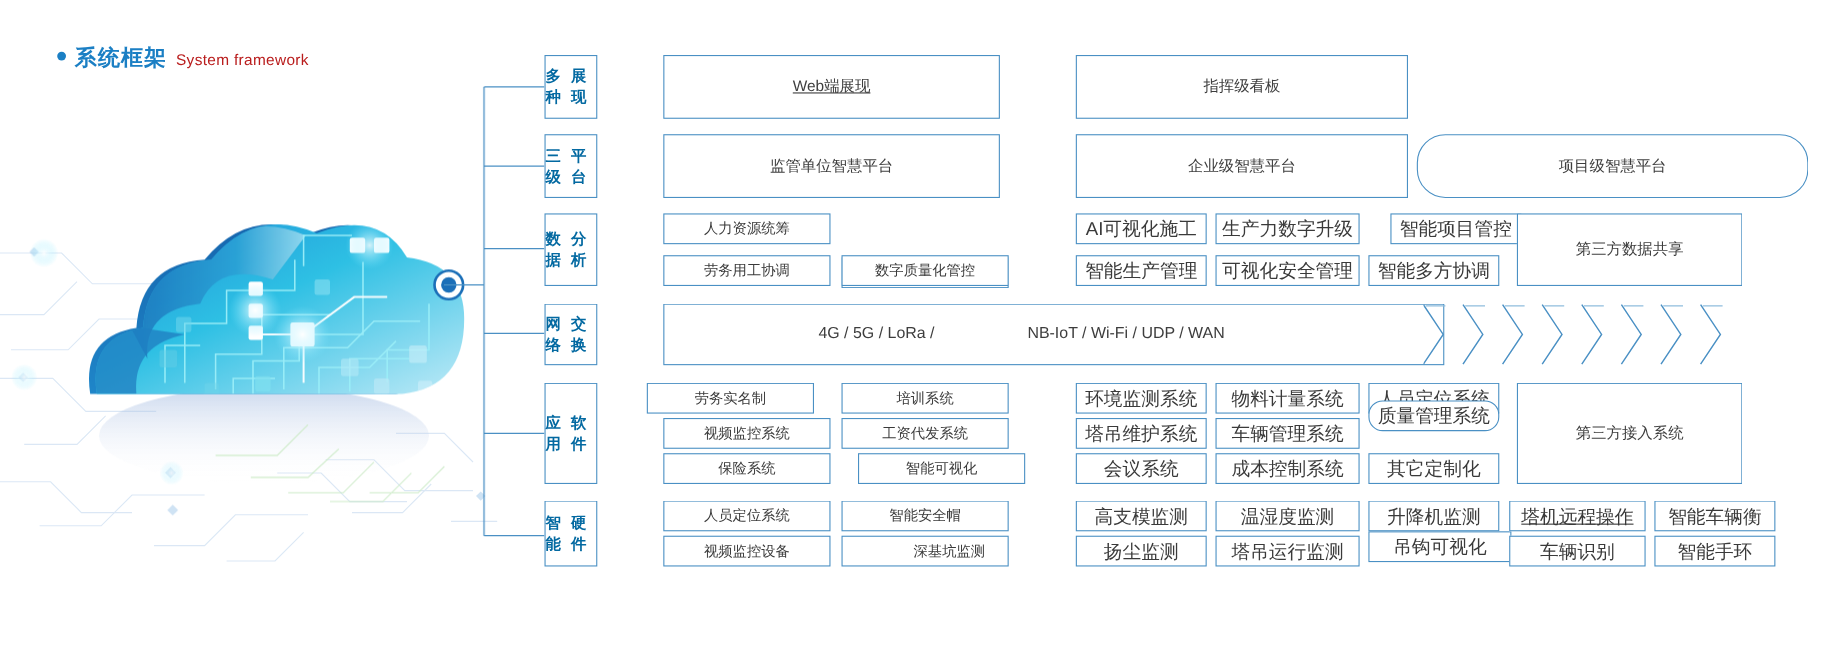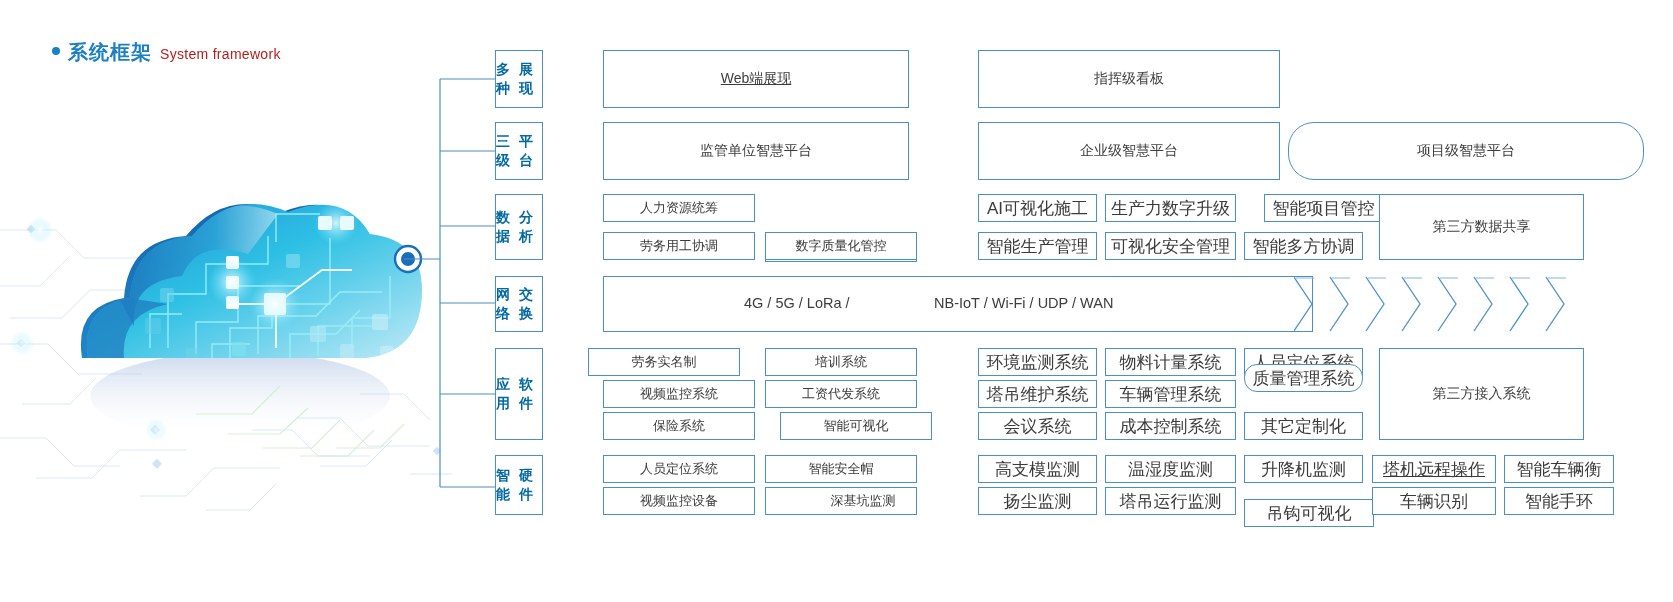--- a/index.html
+++ b/index.html
@@ -337,21 +337,21 @@
       <div class="box md" style="left:49px; top:0; width:152px; height:28px;">人员定位系统</div>
       <div class="box md" style="left:211px; top:0; width:152px; height:28px;">智能安全帽</div>
       <div class="box md" style="left:49px; top:32px; width:152px; height:28px;">视频监控设备</div>
       <div class="box md" style="left:211px; top:32px; width:152px; height:28px;padding-left:44px;">深基坑监测</div>
 
       <div class="box sm" style="left:424px; top:0; width:119px; height:28px;">高支模监测</div>
       <div class="box sm" style="left:551px; top:0; width:131px; height:28px;">温湿度监测</div>
       <div class="box sm" style="left:690px; top:0; width:119px; height:28px;">升降机监测</div>
       <div class="box sm" style="left:424px; top:32px; width:119px; height:28px;">扬尘监测</div>
       <div class="box sm" style="left:551px; top:32px; width:131px; height:28px;">塔吊运行监测</div>
-      <div class="box sm" style="left:690px; top:44px; width:130px; height:28px;">吊钩可视化</div>
+      <div class="box sm" style="left:690px; top:28px; width:130px; height:28px;">吊钩可视化</div>
 
       <div class="box sm" style="left:818px; top:0; width:124px; height:28px;text-decoration:underline;">塔机远程操作</div>
       <div class="box sm" style="left:950px; top:0; width:110px; height:28px;">智能车辆衡</div>
       <div class="box sm" style="left:818px; top:32px; width:124px; height:28px;">车辆识别</div>
       <div class="box sm" style="left:950px; top:32px; width:110px; height:28px;">智能手环</div>
     </div>
   </div>
 
 </div>
 

